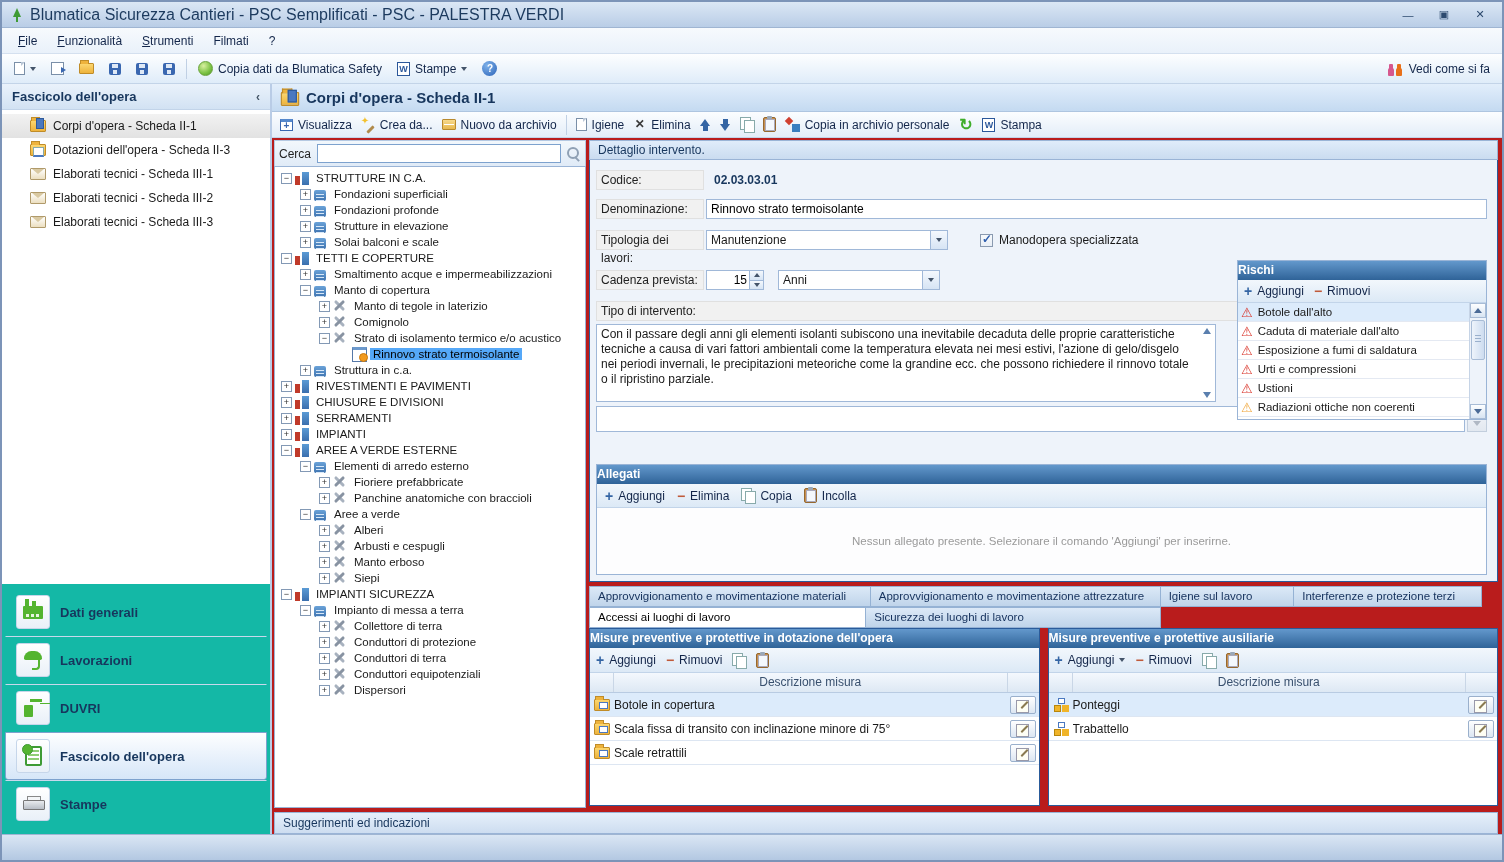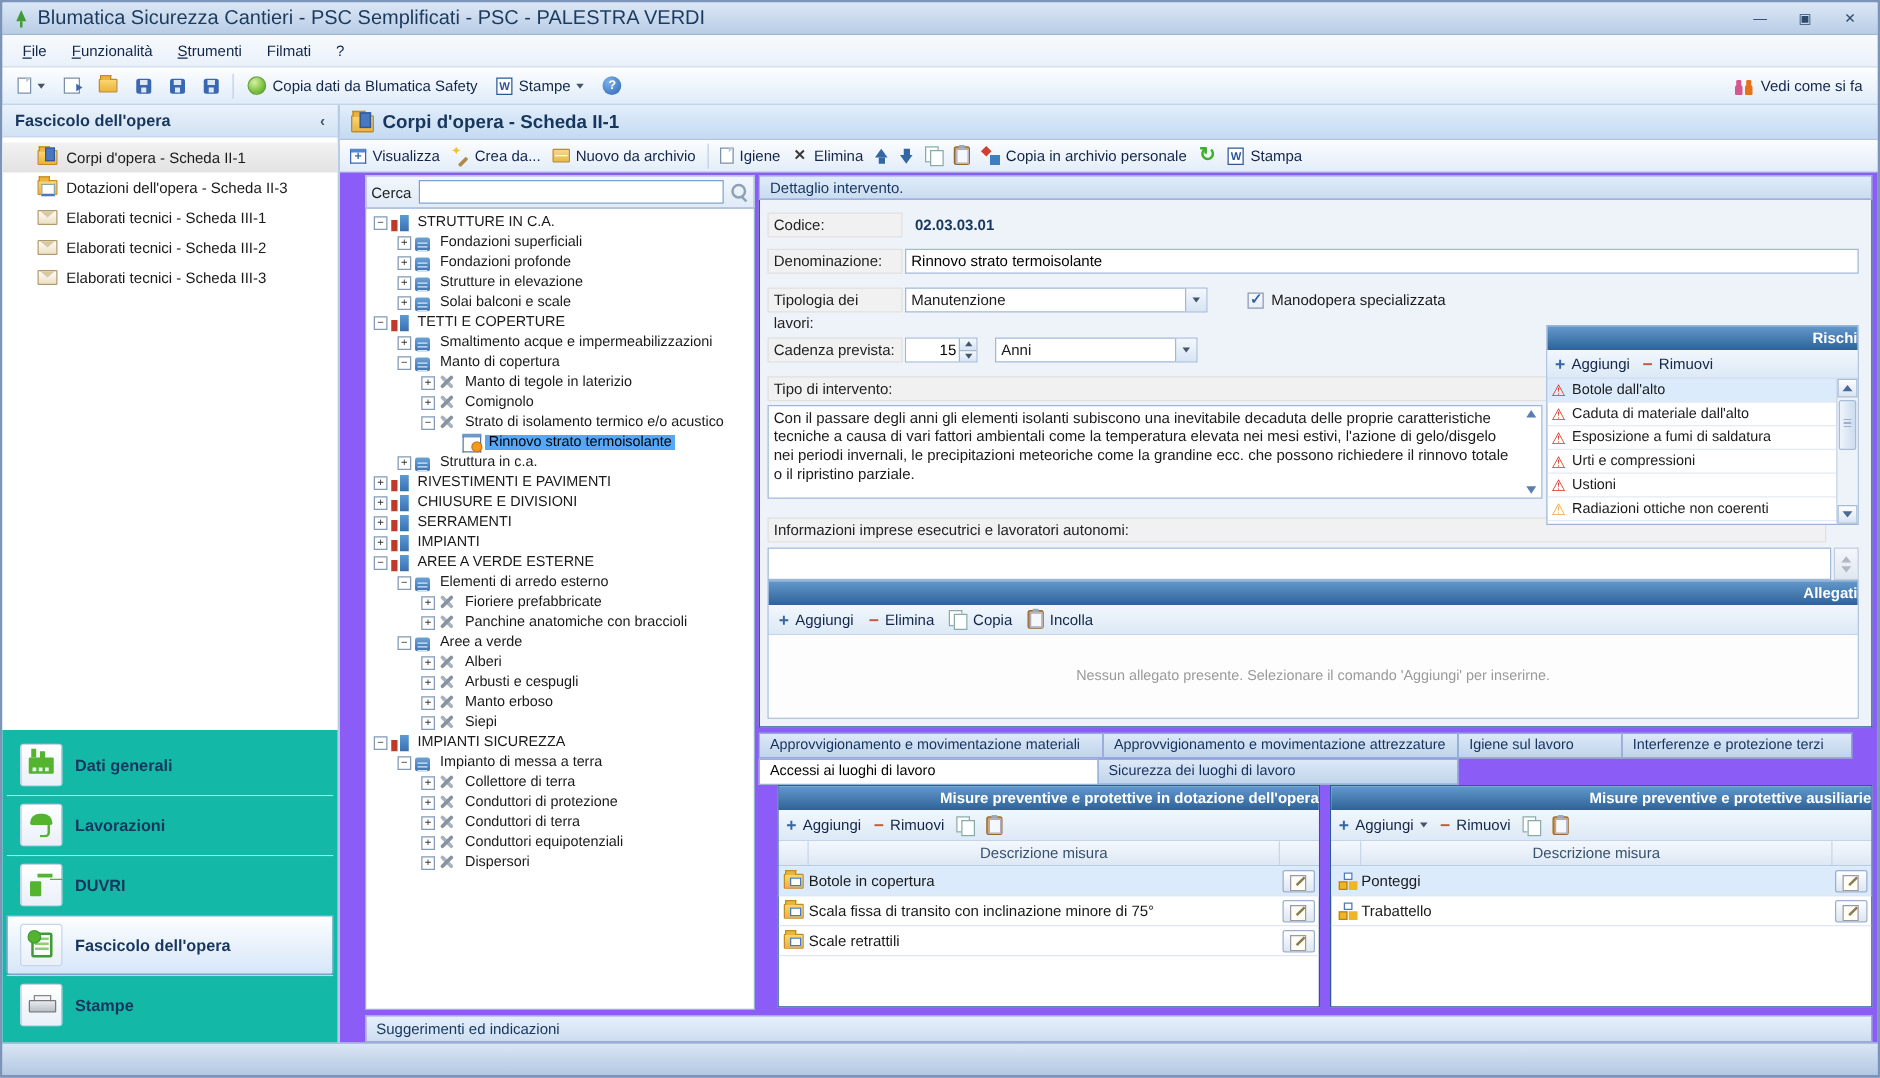--- a/index.html
+++ b/index.html
@@ -115,21 +115,21 @@
   .ic-copy::before { content:''; position:absolute; top:0; left:0; width:9px; height:11px; background:#fff; border:1px solid #8aa; }
   .ic-copy::after { content:''; position:absolute; top:3px; left:4px; width:9px; height:11px; background:#fff; border:1px solid #8aa; }
   .ic-paste { width:13px; height:15px; background:#c89050; border:1px solid #96682e; border-radius:2px; }
   .ic-paste::before { content:''; position:absolute; top:-2px; left:3px; width:5px; height:3px; background:#9aa8b8; border-radius:1px; }
   .ic-paste::after { content:''; position:absolute; bottom:0; right:0; width:8px; height:10px; background:#f4f8fc; border:1px solid #aab; }
   .ic-copyarch { width:15px; height:14px; }
   .ic-copyarch::before { content:''; position:absolute; top:0; left:1px; width:6px; height:6px; background:#d04030; transform:rotate(45deg); }
   .ic-copyarch::after { content:''; position:absolute; bottom:0; right:0; width:8px; height:8px; background:#3a7fc0; }
   .ic-refresh { color:#3fae2a; font-size:16px; font-weight:bold; line-height:14px; width:15px; text-align:center; }
 
-  .main-body { flex:1; display:flex; flex-direction:column; background:#8b5cf6; padding:2px 4px 0 20px; min-height:0; }
+  .main-body { flex:1; display:flex; flex-direction:column; background:#b91c1c; padding:2px 4px 0 2px; min-height:0; }
   .body-split { flex:1; display:flex; min-height:0; }
 
   
   .tree-col { width:312px; flex:none; display:flex; flex-direction:column; margin-right:3px; min-height:0; }
   .search-row { height:26px; flex:none; display:flex; align-items:center; gap:6px; padding:0 4px; background:linear-gradient(#f2f7fc,#e0ebf7); border:1px solid #b5c9e2; border-bottom:none; }
   .search-row label { color:#222; }
   .search-input { flex:1; height:19px; border:1px solid #7da2ce; background:#fff; font:inherit; padding:0 3px; }
   .ic-mag { width:14px; height:14px; }
   .ic-mag::before { content:''; position:absolute; top:0; left:0; width:8px; height:8px; border:2px solid #8fa0b4; border-radius:50%; }
   .ic-mag::after { content:''; position:absolute; bottom:1px; right:1px; width:6px; height:2px; background:#8fa0b4; transform:rotate(45deg); }
@@ -181,21 +181,21 @@
   .ta-dn { width:0; height:0; border-left:4px solid transparent; border-right:4px solid transparent; border-top:6px solid #5a7fae; }
 
   .info-row { display:flex; align-items:stretch; }
   .info-input { flex:1; height:26px; border:1px solid #a0b8d8; background:#fff; font:inherit; padding:0 4px; }
   .mini-spin { width:20px; flex:none; margin-left:2px; border:1px solid #c2cedd; background:linear-gradient(#f4f6fa,#e2e8f0); display:flex; flex-direction:column; align-items:center; justify-content:center; gap:3px; }
   .mini-up { width:0; height:0; border-left:4px solid transparent; border-right:4px solid transparent; border-bottom:5px solid #b0b8c4; }
   .mini-dn { width:0; height:0; border-left:4px solid transparent; border-right:4px solid transparent; border-top:5px solid #b0b8c4; }
 
   
   .rischi { position:absolute; top:100px; right:10px; width:250px; border:1px solid #9ab4d6; background:#fff; }
-  .panel-blue-header { height:19px; background:linear-gradient(#6398cc,#2f6398); color:#fff; font-weight:bold; text-align:right; line-height:18px; font-size:12px; }
+  .panel-blue-header { height:19px; background:linear-gradient(#6398cc,#2f6398); color:#fff; font-weight:bold; text-align:left; line-height:18px; font-size:12px; }
   .mini-toolbar { height:23px; display:flex; align-items:center; gap:10px; padding:0 6px; background:linear-gradient(#f2f7fc,#dce9f6); border-bottom:1px solid #c2d4e9; color:#13264a; }
   .tb-plus { color:#3465a4; font-weight:bold; font-size:14px; line-height:12px; }
   .tb-minus { color:#c05a3a; font-weight:bold; font-size:14px; line-height:10px; }
   .rischi-body { display:flex; height:116px; }
   .rischi-list { flex:1; overflow:hidden; }
   .risk-row { height:19px; display:flex; align-items:center; gap:5px; padding-left:3px; border-bottom:1px solid #e4e9f2; white-space:nowrap; overflow:hidden; font-size:11.5px; }
   .risk-row.selected { background:#dcebfb; }
   .js-sev { font-size:13px; line-height:1; }
   .sev-red { color:#d93025; }
   .sev-yellow { color:#f0a63a; }
@@ -217,21 +217,21 @@
   .tabs { flex:none; padding-top:4px; }
   .tabrow { display:flex; height:21px; }
   .tab { border:1px solid #95b2d4; background:linear-gradient(#dce9f7,#bfd4ea); color:#15315c; padding:0 8px; line-height:19px; font-size:11.5px; white-space:nowrap; overflow:hidden; margin-right:-1px; cursor:default; }
   .tab.active { background:#fff; color:#000; }
   .tabrow-1 .tab:nth-child(1){ flex:0 0 31%; } .tabrow-1 .tab:nth-child(2){ flex:0 0 32%; }
   .tabrow-1 .tab:nth-child(3){ flex:0 0 14.8%; } .tabrow-1 .tab:nth-child(4){ flex:0 0 20.8%; }
   .tabrow-2 .tab:nth-child(1){ flex:0 0 30.5%; } .tabrow-2 .tab:nth-child(2){ flex:0 0 32.5%; }
   .tabrow-2 .tab:nth-child(3){ flex:0 0 35.8%; }
 
   
-  .tables-row { flex:1; display:flex; gap:8px; min-height:0; padding-bottom:2px;margin-left:15px; }
+  .tables-row { flex:1; display:flex; gap:8px; min-height:0; padding-bottom:2px; }
   .mtable { flex:1; border:1px solid #2a5b9a; background:#fff; display:flex; flex-direction:column; min-width:0; }
   .mtable .mini-toolbar { height:25px; }
   .colhead { height:20px; flex:none; display:flex; background:linear-gradient(#f4f8fd,#dde8f4); border-bottom:1px solid #b8cbe2; color:#39506e; }
   .colhead .c-icon { width:24px; border-right:1px solid #c9d6e6; }
   .colhead .c-label { flex:1; text-align:center; line-height:19px; }
   .colhead .c-edit { width:32px; border-left:1px solid #c9d6e6; }
   .mrow { height:24px; flex:none; display:flex; align-items:center; border-bottom:1px solid #dde6f2; }
   .mrow.selected { background:#dcebfb; }
   .mrow .r-icon { width:24px; display:flex; justify-content:center; }
   .mrow .r-label { flex:1; white-space:nowrap; overflow:hidden; }
@@ -657,21 +657,20 @@
 
               <div class="strip-label tipo-area" style="margin-top:11px">Tipo di intervento:</div>
               <div class="tipo-box" style="margin-top:3px">
                 <span>Con il passare degli anni gli elementi isolanti subiscono una inevitabile decaduta delle proprie caratteristiche tecniche a causa di vari fattori ambientali come la temperatura elevata nei mesi estivi, l'azione di gelo/disgelo nei periodi invernali, le precipitazioni meteoriche come la grandine ecc. che possono richiedere il rinnovo totale o il ripristino parziale.</span>
                 <span class="ta-scroll">
                   <span class="ta-up"></span>
                   <span class="ta-dn"></span>
                 </span>
               </div>
 
-              <div class="strip-label" style="margin-top:15px; width:calc(100% - 26px)">Informazioni imprese esecutrici e lavoratori autonomi:</div>
               <div class="info-row" style="margin-top:4px">
                 <input class="info-input" value="" style="">
                 <span class="mini-spin">
                   <span class="mini-up"></span>
                   <span class="mini-dn"></span>
                 </span>
               </div>
 
               <div class="rischi">
                 <div class="panel-blue-header">Rischi</div>

